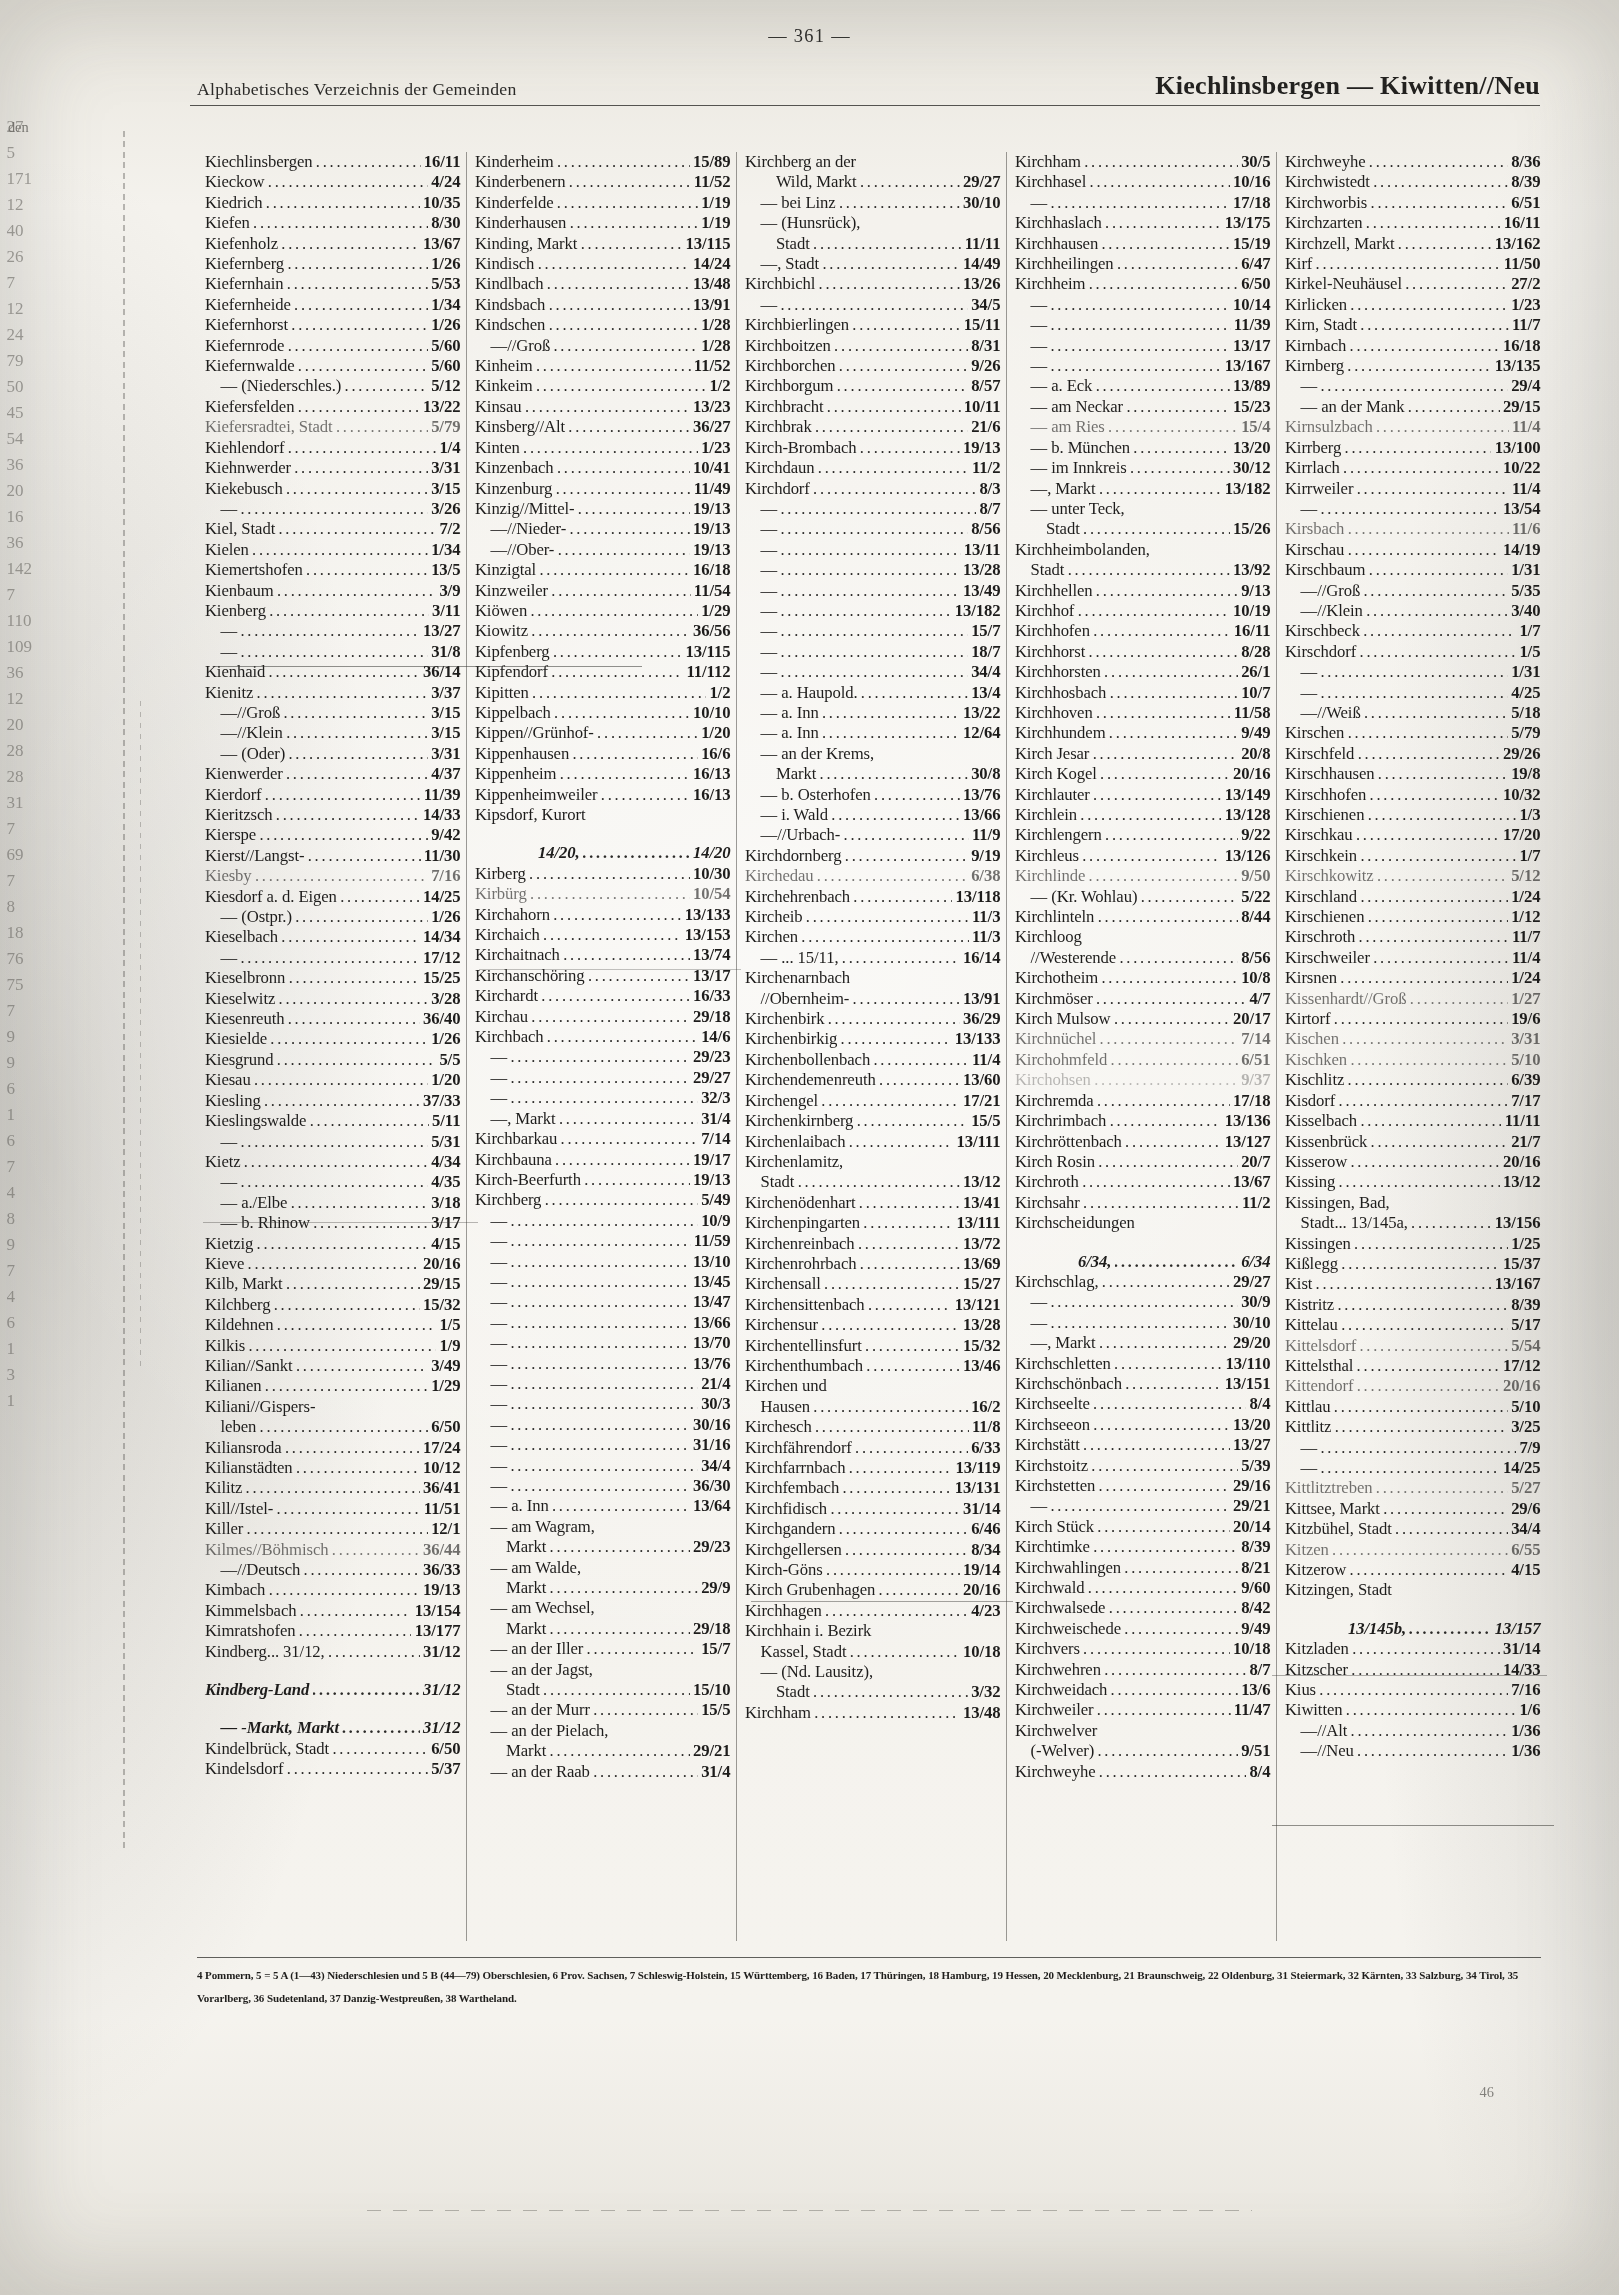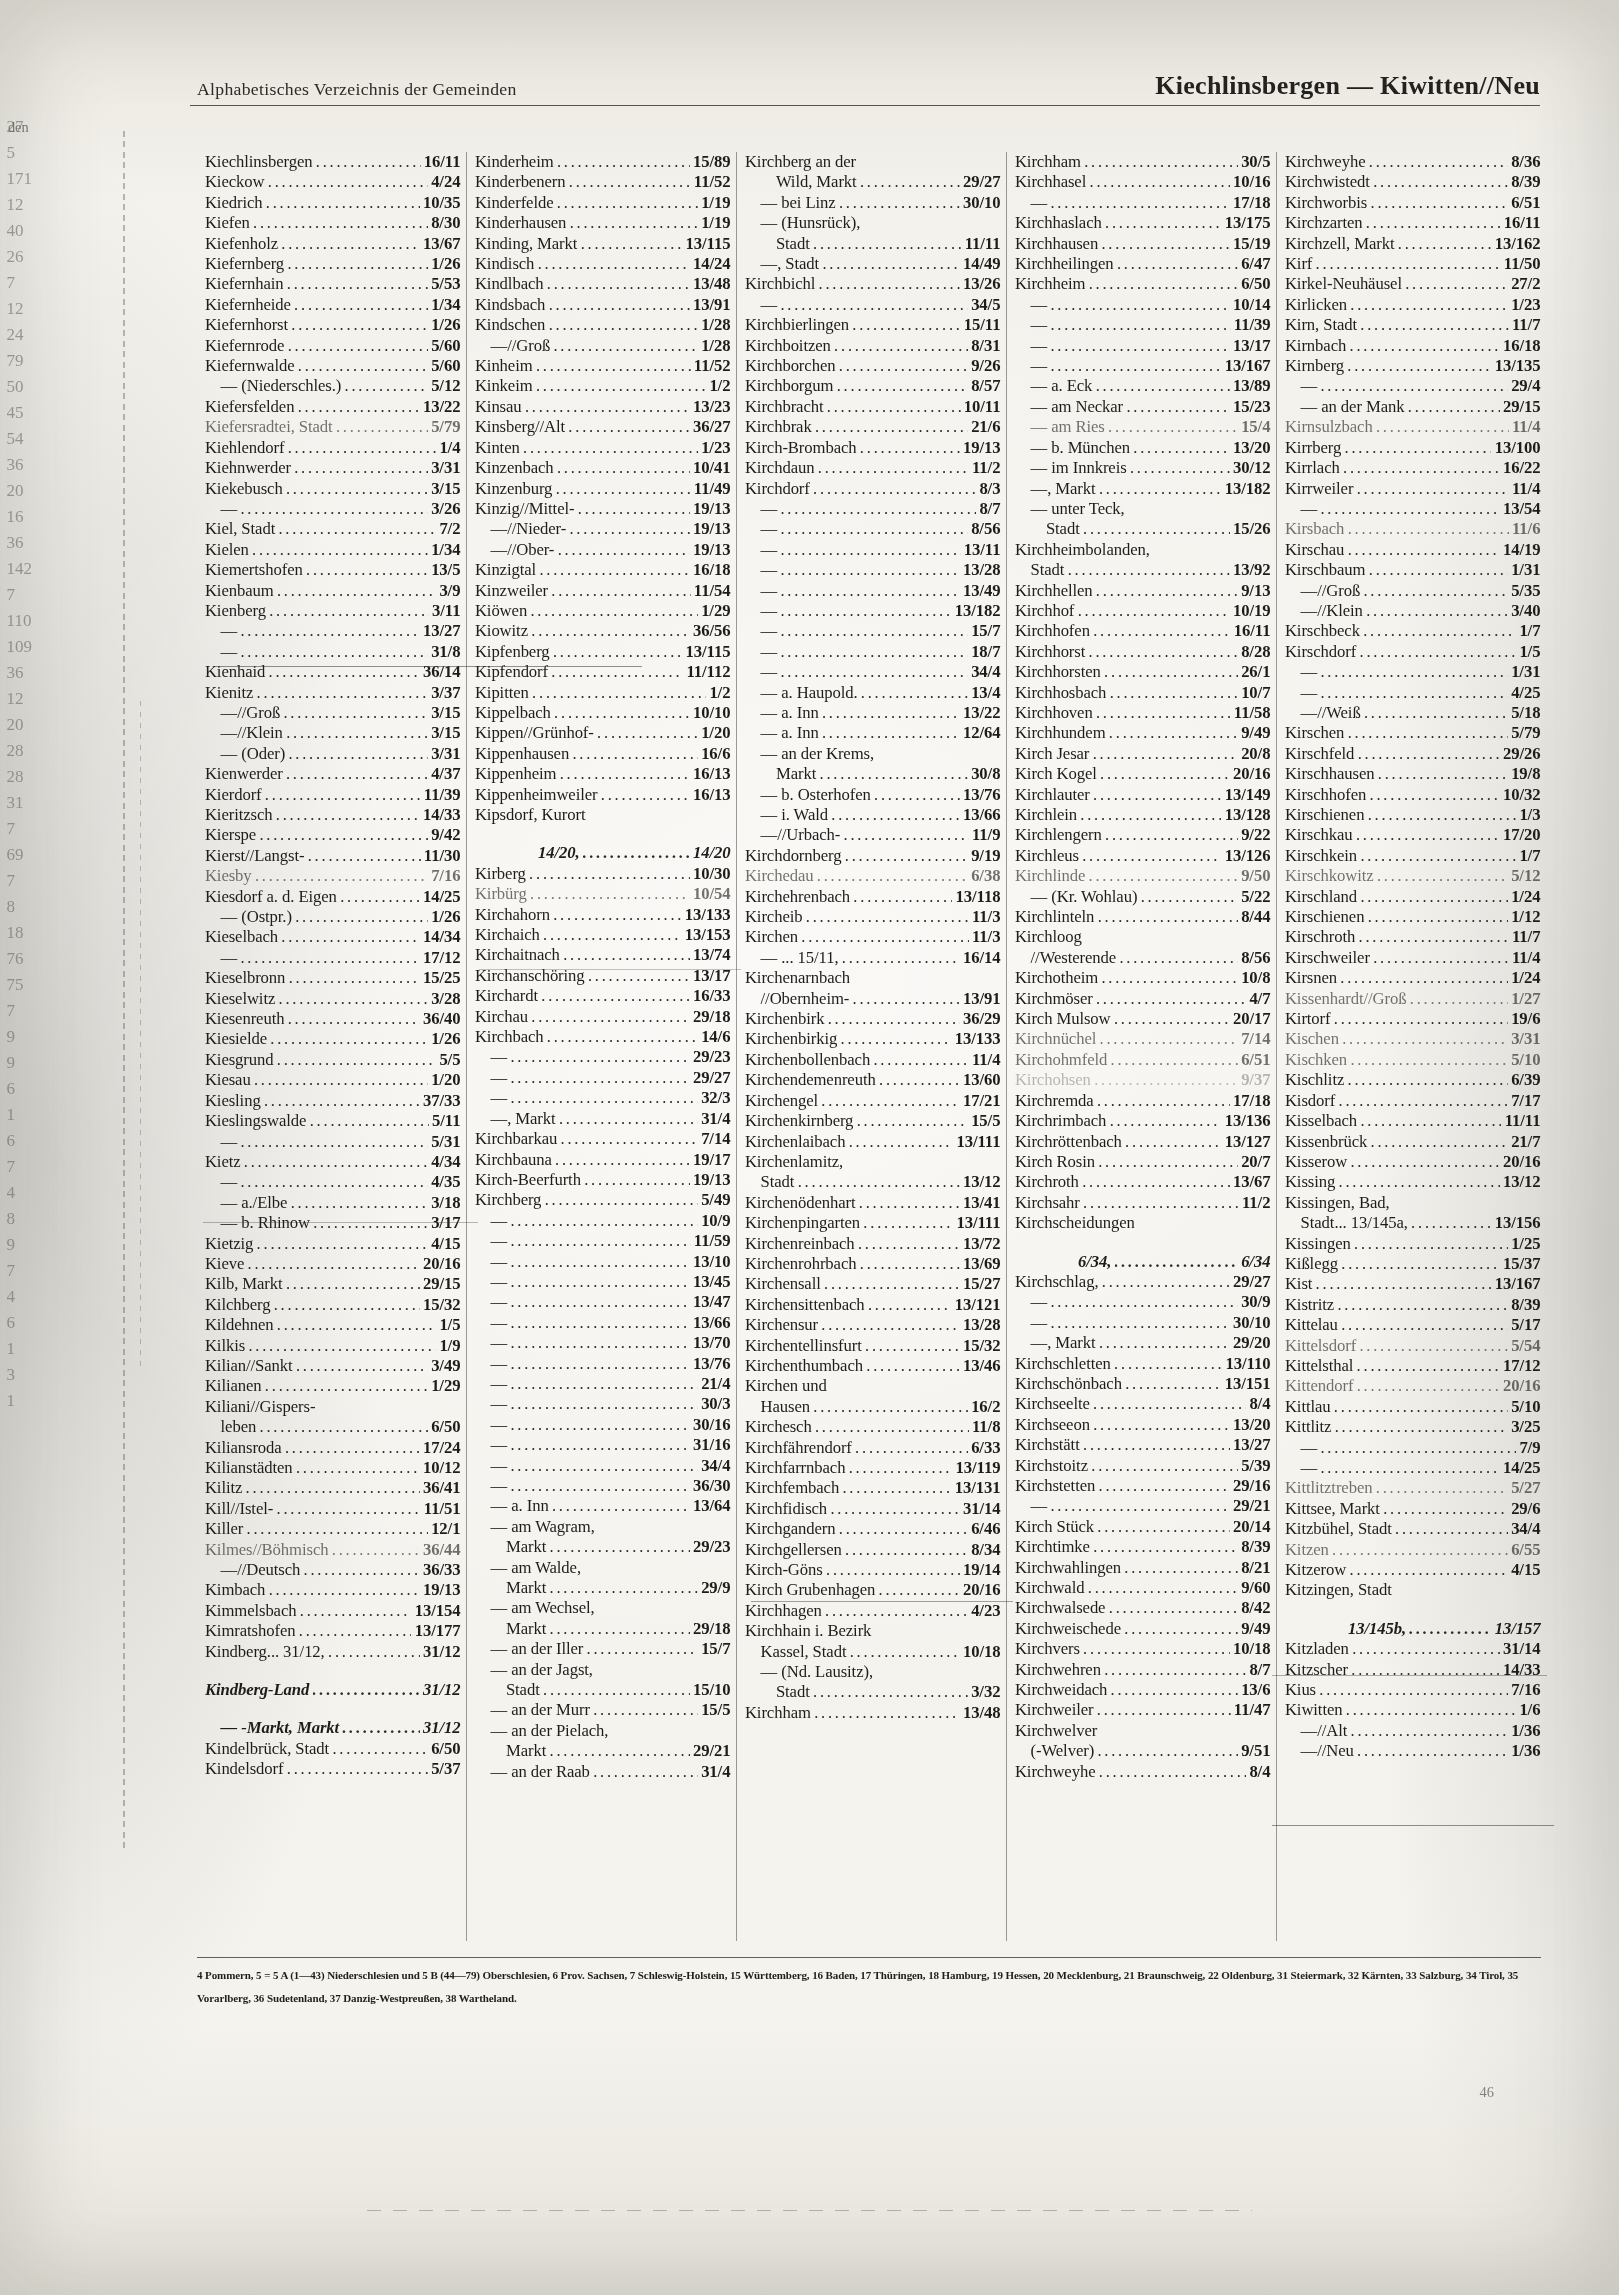--- a/index.html
+++ b/index.html
@@ -134,20 +134,21 @@
     background:repeating-linear-gradient(90deg,#6a6864 0 14.4px, rgba(0,0,0,0) 14.4px 26px);
     opacity:.45;
   }
 </style>
 </head>
 <body>
 
 <div class="page">
   <div class="grain"></div>
 
+  <div class="folio">— 361 —</div>
 
   <div class="run-left">Alphabetisches Verzeichnis der Gemeinden</div>
   <div class="run-right">Kiechlinsbergen — Kiwitten//Neu</div>
   <div class="rheadline"></div>
 
   <div class="margin-word">den</div>
   <div class="margin-scraps" id="margin-scraps">
       <div>27</div>
       <div>5</div>
       <div>171</div>
@@ -1852,21 +1853,21 @@
           <span class="ref">11/4</span>
         </div>
         <div class="entry">
           <span class="nm">Kirrberg</span>
           <span class="dots">........................................</span>
           <span class="ref">13/100</span>
         </div>
         <div class="entry">
           <span class="nm">Kirrlach</span>
           <span class="dots">........................................</span>
-          <span class="ref">16/22</span>
+          <span class="ref">10/22</span>
         </div>
         <div class="entry">
           <span class="nm">Kirrweiler</span>
           <span class="dots">........................................</span>
           <span class="ref">11/4</span>
         </div>
         <div class="entry ind1">
           <span class="nm">—</span>
           <span class="dots">........................................</span>
           <span class="ref">13/54</span>

